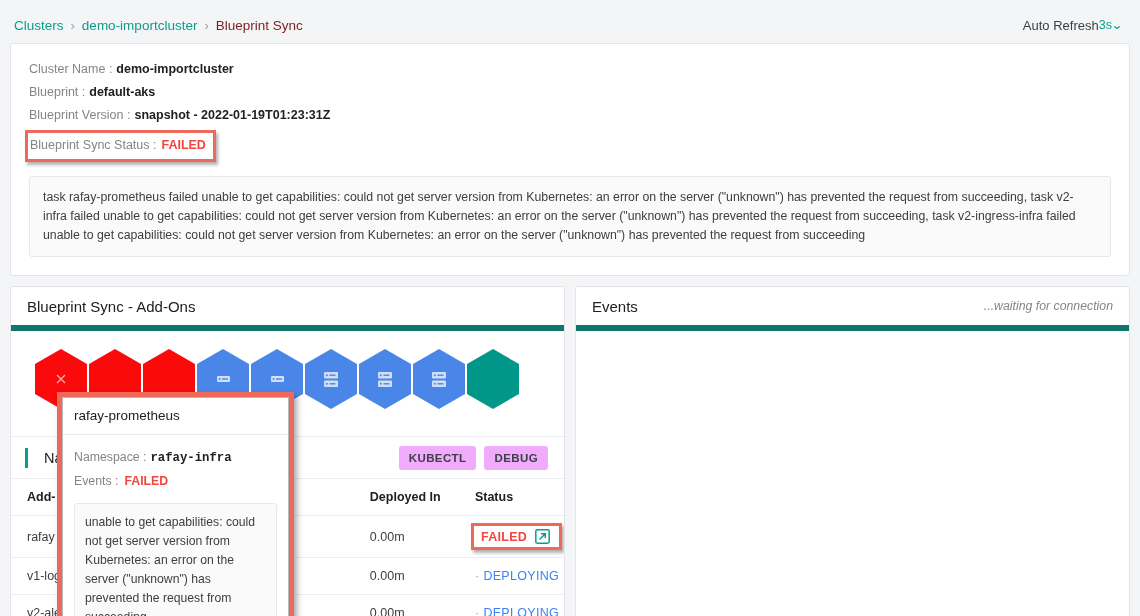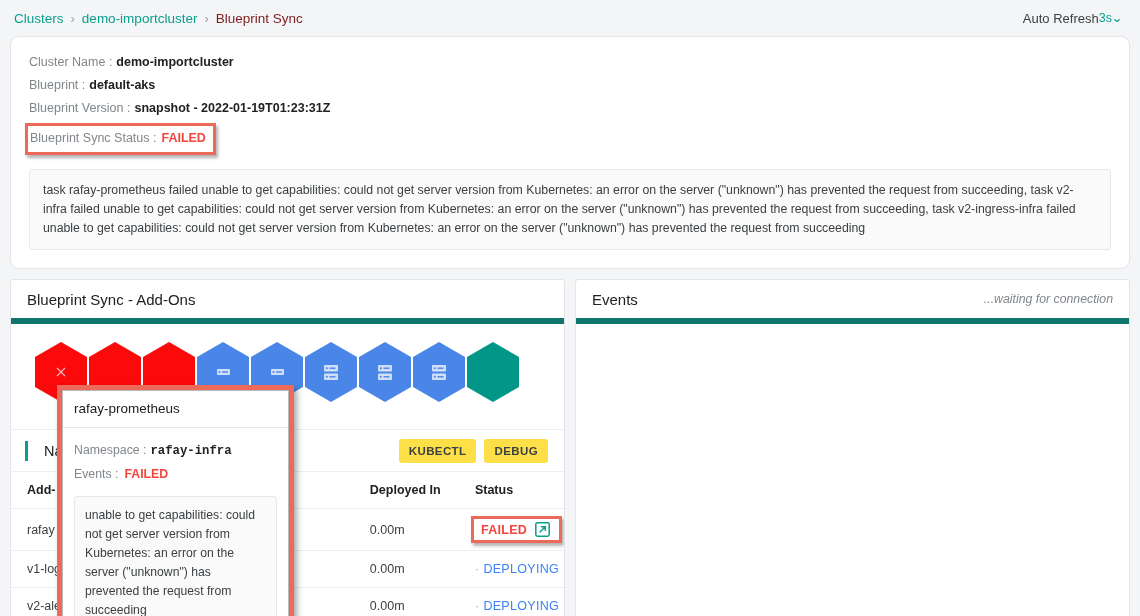--- a/index.html
+++ b/index.html
@@ -12,20 +12,21 @@
   }
 
   
   .topbar {
     height: 36px;
     background: #f4f5f7;
     display: flex;
     align-items: center;
     padding: 0 18px 0 14px;
     font-size: 13.5px;
+    margin-top: 7px;
   }
   .crumb-link { color: #0a9e8e; cursor: pointer; }
   .crumb-sep { color: #9aa0a6; margin: 0 7px; font-size: 13px; }
   .crumb-current { color: #7f1d1d; }
   .topbar-right {
     margin-left: auto;
     display: flex;
     align-items: center;
     font-size: 13px;
   }
@@ -33,21 +34,21 @@
   .refresh-interval { color: #0a9e8e; font-size: 12.5px; }
   .chev {
     color: #0a9e8e; font-size: 12px; line-height: 1;
     cursor: pointer; transform: scaleX(1.25);
   }
 
   
   .card {
     background: #fff;
     border: 1px solid #e3e5e8;
-    border-radius: 9px;
+    border-radius: 3px;
   }
   .info-card {
     margin: 0 10px;
     padding: 14px 18px 18px 18px;
     position: relative;
   }
   .kv { font-size: 12.5px; line-height: 23px; white-space: nowrap; }
   .kv .k { color: #80868b; }
   .kv .v { color: #202124; font-weight: bold; margin-left: 4px; }
 
@@ -137,21 +138,21 @@
   }
   .tbl-title {
     font-size: 14.5px; color: #202124;
     padding-left: 16px;
     border-left: 3px solid #0a9e8e;
     margin-left: 14px;
     line-height: 20px;
   }
   .chip {
     margin-left: 8px;
-    background: #fde047;
+    background: #f0abfc;
     border: none; border-radius: 3px;
     font-size: 11.5px; font-weight: bold;
     letter-spacing: .4px;
     color: #3c4043;
     padding: 6px 10px;
     cursor: pointer;
     font-family: "Liberation Sans", sans-serif;
   }
   .chip.first { margin-left: auto; }
 

